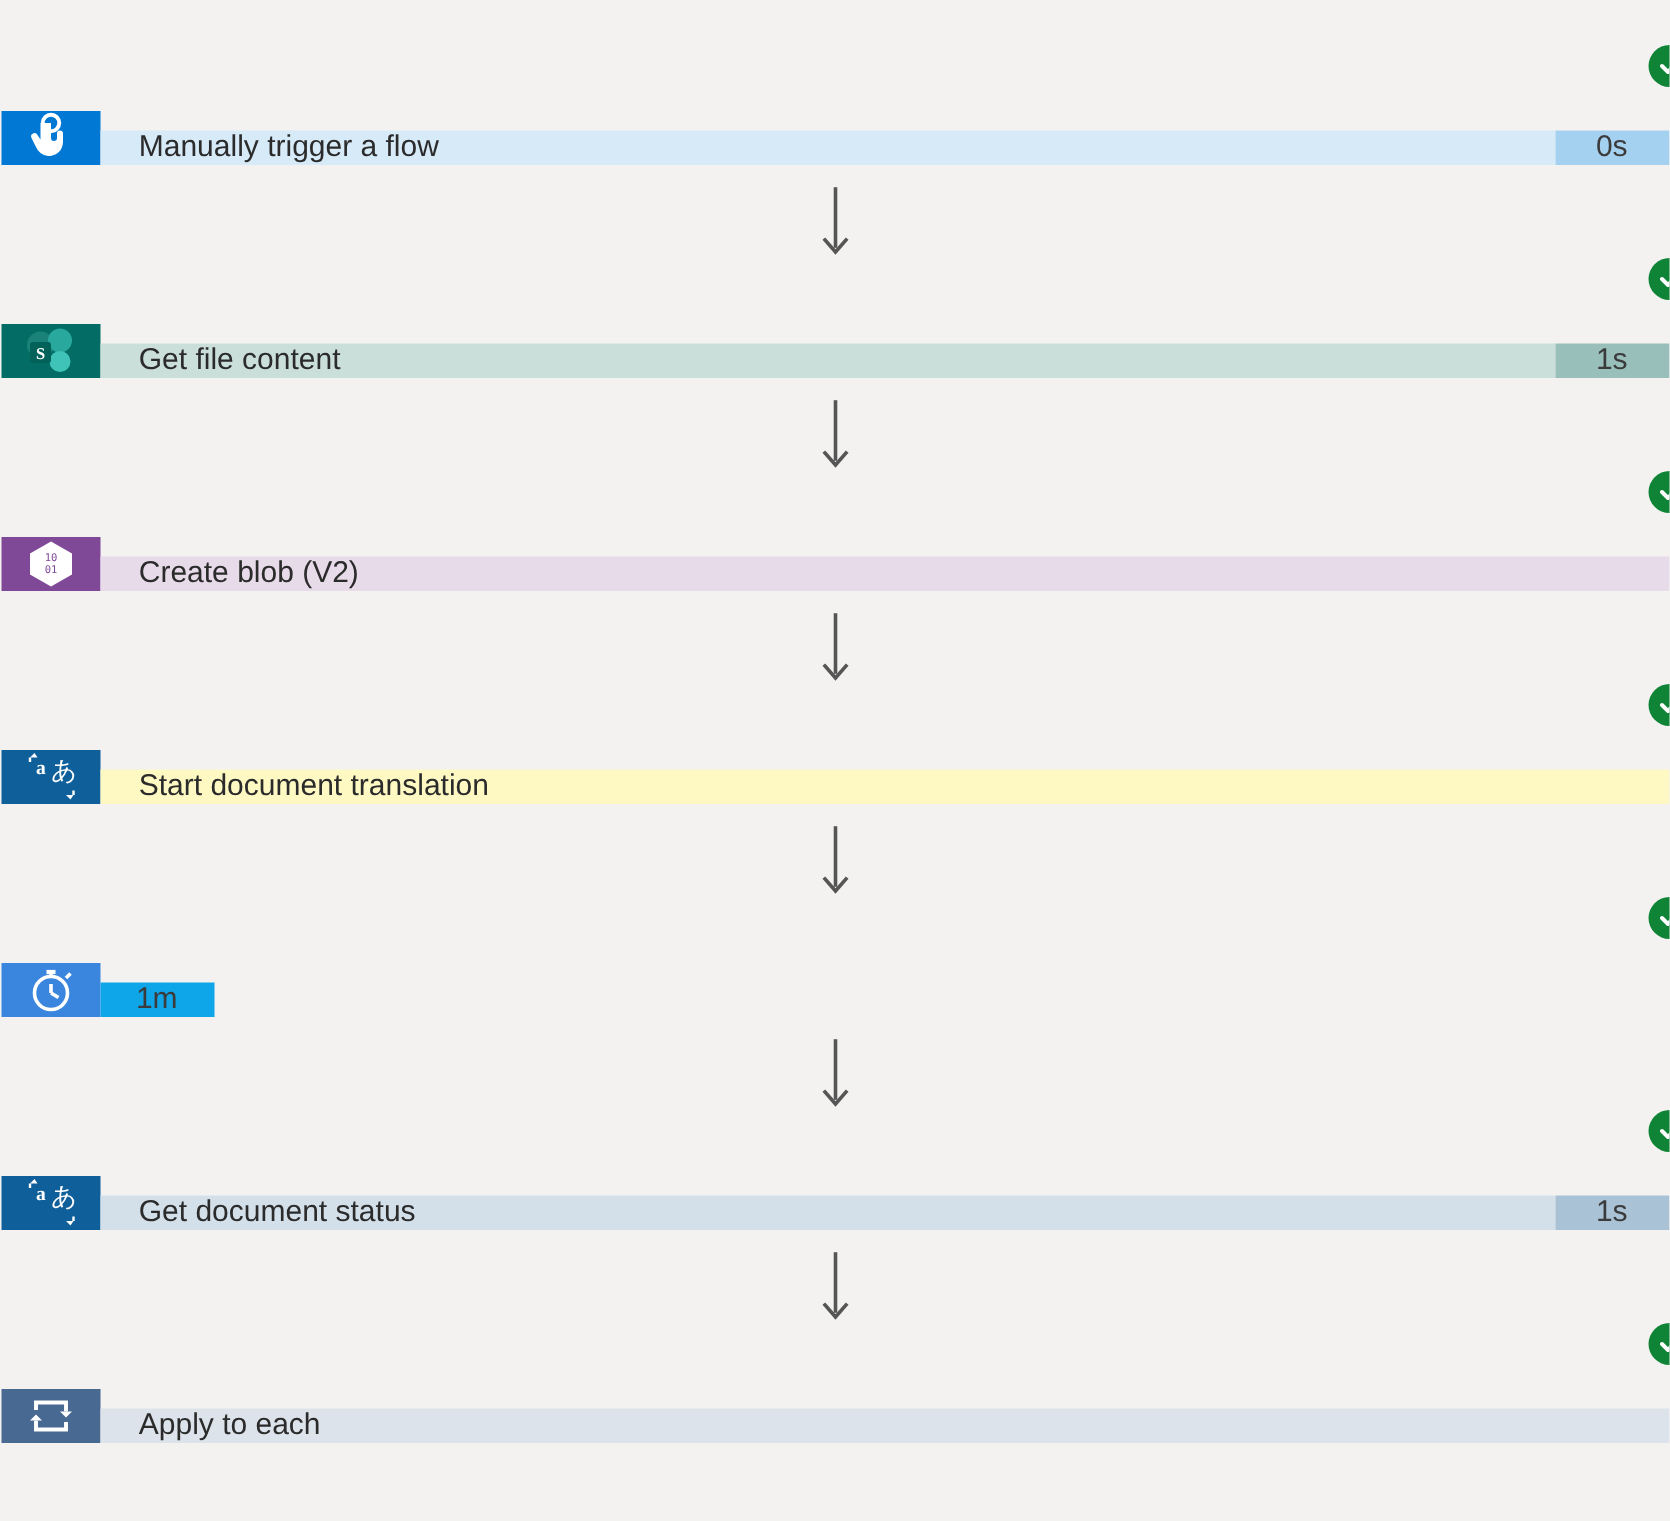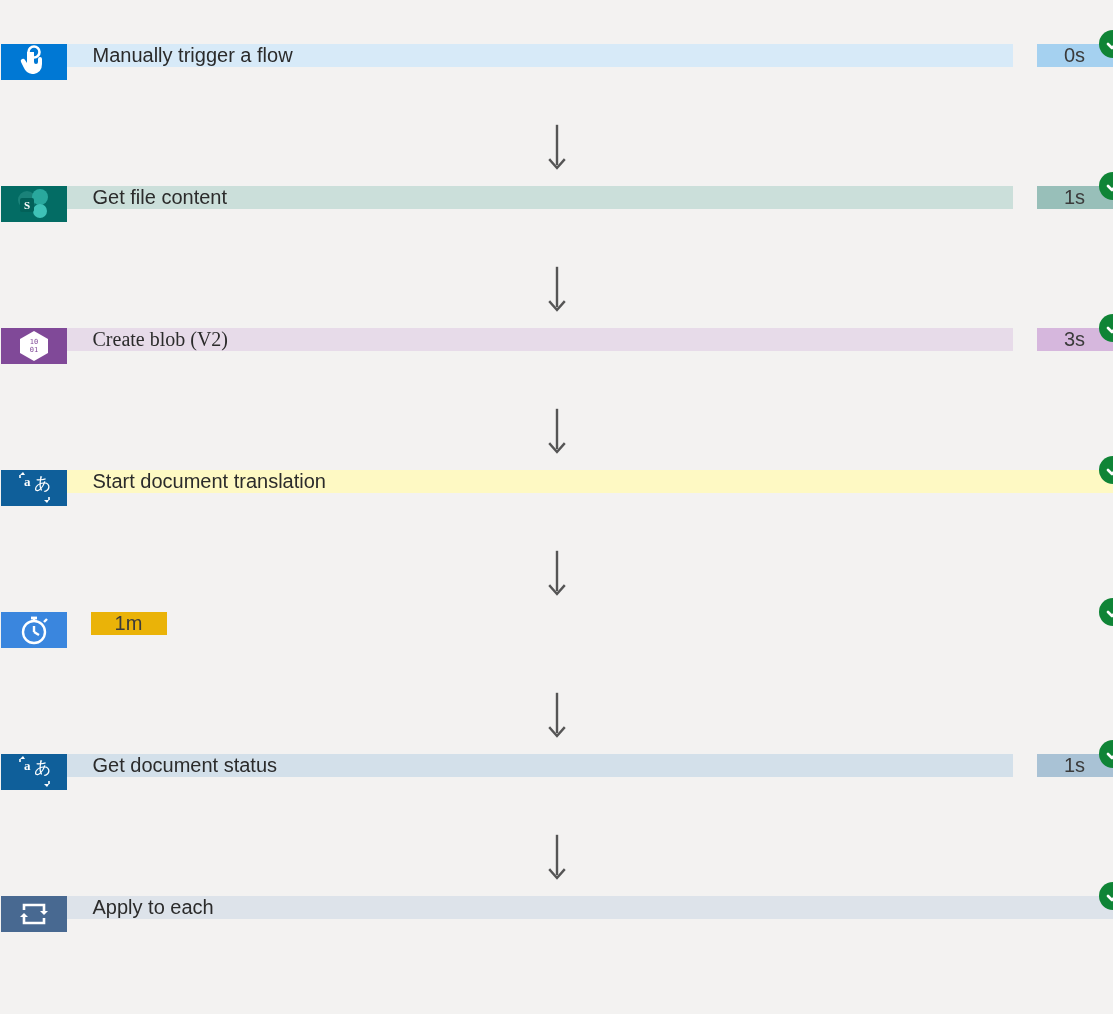--- a/index.html
+++ b/index.html
@@ -5,39 +5,39 @@
   *{box-sizing:border-box;margin:0;padding:0}
   body{
     background:#f3f2f1;
     font-family:"Segoe UI",Tahoma,sans-serif;
     width:1113px;
     padding:44px 48px 30px;
   }
   .flow{display:flex;flex-direction:column;align-items:center}
   .card{
     width:1112px;height:66px;
-    display:flex;align-items:flex-start;
+    display:flex;align-items:flex-end;
     position:relative;
   }
   .card-icon{
     width:66px;flex:0 0 66px;
     display:flex;align-items:center;justify-content:center;
   }
   .card-icon svg{width:36px;height:36px}
   .card-label{
     flex:1 1 auto;
     display:flex;align-items:center;
     padding:0 26px;
     font-size:20px;
     color:#2b2b2b;
   }
   .card-duration{
     flex:0 0 76px;
     display:flex;align-items:center;justify-content:center;
-    font-size:20px;color:#3b3b3b;margin-left:24px;
+    font-size:20px;color:#3b3b3b;
   }
   .check{
     position:absolute;right:-14px;top:-14px;
     width:28px;height:28px;border-radius:50%;
     background:#0f8436;
     display:flex;align-items:center;justify-content:center;
   }
   .check svg{width:16px;height:16px}
   .arrow{
     height:76px;display:flex;align-items:center;justify-content:center;
@@ -85,22 +85,21 @@
       <svg viewBox="0 0 22 48">
         <use href="#i-arrow"></use>
       </svg>
     </div>
     <div class="card">
       <div class="card-icon" style="background: rgb(128, 73, 152);">
         <svg viewBox="0 0 36 36">
           <use href="#i-blob"></use>
         </svg>
       </div>
-      <div class="card-label" style="background: rgb(231, 219, 233); font-family: Liberation Serif, serif;">Create blob (V2)</div>
-      <div class="card-duration" style="background: rgb(214, 183, 221);">3s</div>
+      <div class="card-label" style="background: rgb(231, 219, 233);">Create blob (V2)</div>
       <div class="check">
         <svg viewBox="0 0 16 16">
           <use href="#i-check"></use>
         </svg>
       </div>
     </div>
     <div class="arrow">
       <svg viewBox="0 0 22 48">
         <use href="#i-arrow"></use>
       </svg>
@@ -122,21 +121,21 @@
       <svg viewBox="0 0 22 48">
         <use href="#i-arrow"></use>
       </svg>
     </div>
     <div class="card">
       <div class="card-icon" style="background: rgb(58, 134, 222);">
         <svg viewBox="0 0 36 36">
           <use href="#i-delay"></use>
         </svg>
       </div>
-      <div class="card-duration" style="background: #eab308;">1m</div>
+      <div class="card-duration" style="background: #0ea5e9;">1m</div>
       <div class="check">
         <svg viewBox="0 0 16 16">
           <use href="#i-check"></use>
         </svg>
       </div>
     </div>
     <div class="arrow">
       <svg viewBox="0 0 22 48">
         <use href="#i-arrow"></use>
       </svg>

